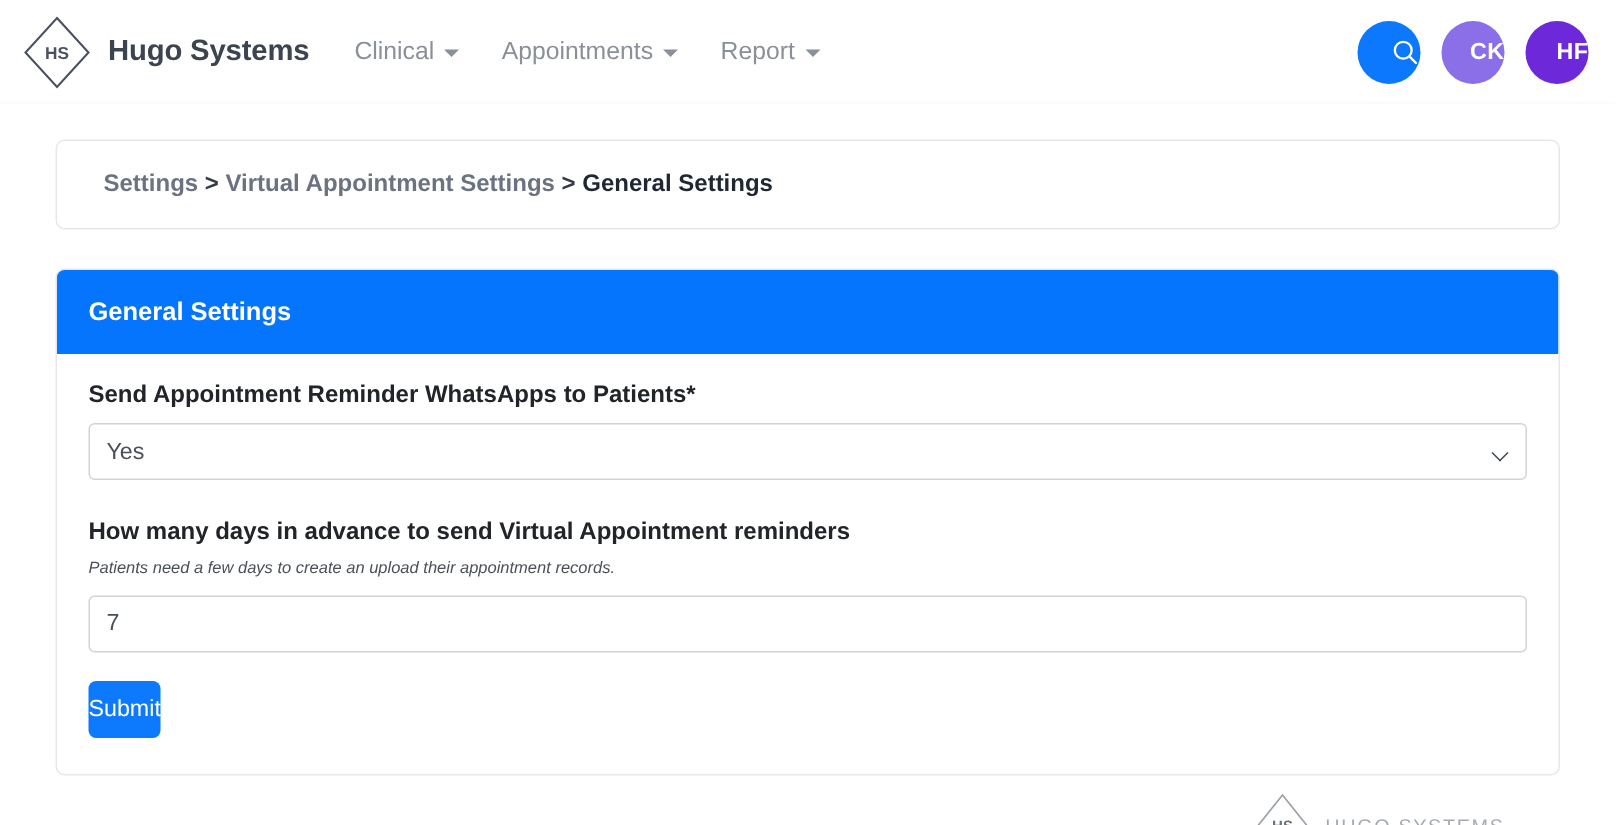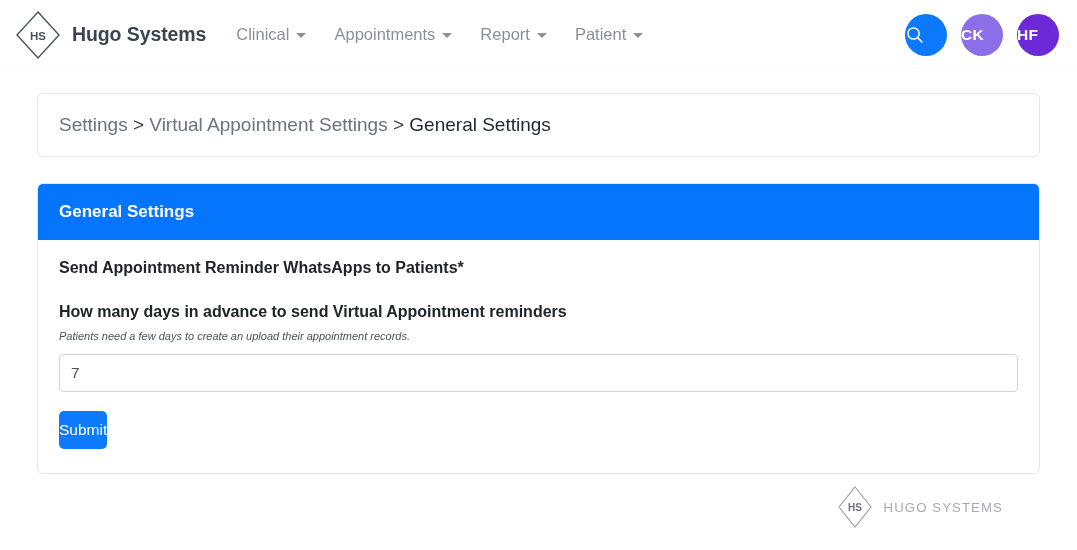--- a/index.html
+++ b/index.html
@@ -71,21 +71,21 @@
     margin-left: auto;
     display: flex;
     align-items: center;
     gap: 14px;
   }
   .circle-btn {
     width: 42px; height: 42px;
     border-radius: 50%;
     display: flex;
     align-items: center;
-    justify-content: flex-start;
+    justify-content: flex-end;
     color: #ffffff;
     font-size: 15.5px;
     font-weight: bold;
     letter-spacing: 0.3px;
     cursor: pointer;
     user-select: none;
   }
 
   
   .page {
@@ -94,23 +94,24 @@
   .card {
     background: #ffffff;
     border: 1px solid #e6e7ea;
     border-radius: 6px;
   }
   .breadcrumb-card {
     padding: 20px 21px;
     margin-bottom: 26px;
   }
   .breadcrumb {
-    font-size: 19px;
-    font-weight: normal;
+    font-size: 16px;
+    font-weight: bold;
     color: #6b7280;
+    margin-left: 10px;
   }
   .breadcrumb .crumb-current { color: #1f2733; }
   .breadcrumb .sep { color: #343b45; }
 
   .settings-card { overflow: hidden; }
   .card-header {
     background: #0675fd;
     color: #ffffff;
     font-size: 17px;
     font-weight: bold;
@@ -204,24 +205,20 @@
       <span class="caret"></span>
     </div>
     <div class="nav-item">
       <span>Appointments</span>
       <span class="caret"></span>
     </div>
     <div class="nav-item">
       <span>Report</span>
       <span class="caret"></span>
     </div>
-    <div class="nav-item">
-      <span>Patient</span>
-      <span class="caret"></span>
-    </div>
   </div>
 
   <div class="nav-right">
     <div class="circle-btn" style="background:#0b78fd;">
       <svg width="20" height="20" viewBox="0 0 20 20">
         <circle cx="8.5" cy="8.5" r="5.6" fill="none" stroke="#ffffff" stroke-width="1.5"></circle>
         <line x1="12.6" y1="12.6" x2="17" y2="17" stroke="#ffffff" stroke-width="1.6" stroke-linecap="round"></line>
       </svg>
     </div>
     <div class="circle-btn" style="background:#8b6fe8;">
@@ -241,20 +238,26 @@
     </div>
   </div>
 
   <div class="card settings-card">
     <div class="card-header">General Settings</div>
 
     <div class="card-body">
 
       <p class="field-label">Send Appointment Reminder WhatsApps to Patients*</p>
 
+      <div class="select-wrap">
+        <select class="form-select">
+          <option>Yes</option>
+          <option>No</option>
+        </select>
+      </div>
 
       <p class="field-label second">How many days in advance to send Virtual Appointment reminders</p>
       <p class="field-help">Patients need a few days to create an upload their appointment records.</p>
 
       <input class="form-input" type="text" value="7" style="">
 
       <button class="submit-btn">Submit</button>
     </div>
   </div>
 

